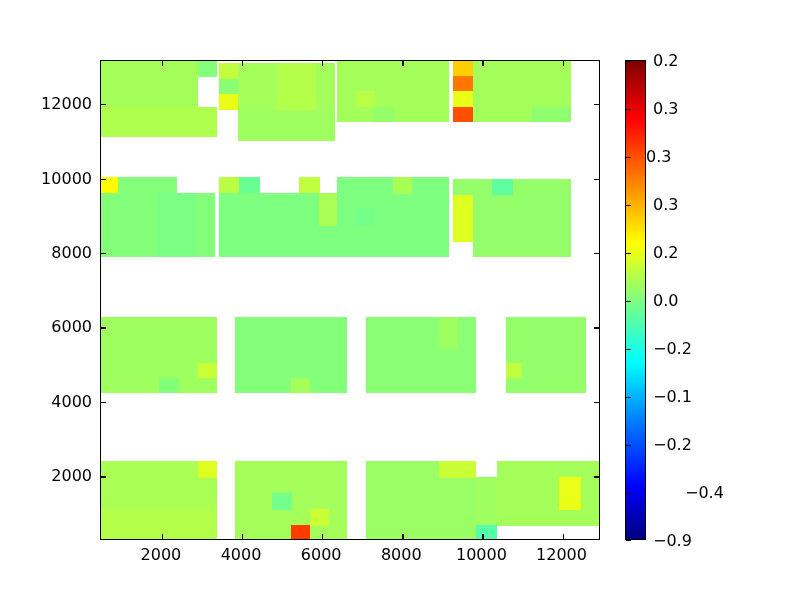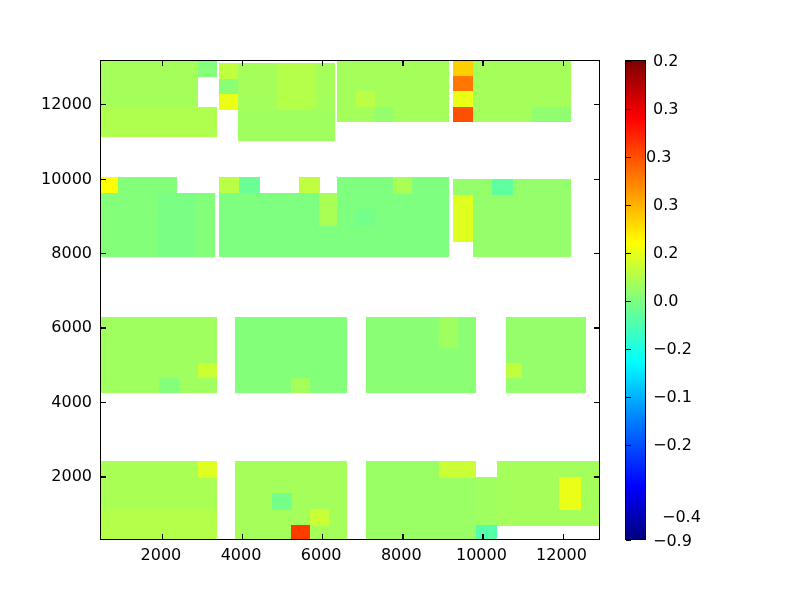--- a/index.html
+++ b/index.html
@@ -191,21 +191,21 @@
       <div class="cbtick" style="top: 288px;"></div>
       <div class="cbtick" style="top: 240px;"></div>
       <div class="cbtick" style="top: 192px;"></div>
       <div class="cbtick" style="top: 144px;"></div>
       <div class="cbtick" style="top: 96px;"></div>
       <div class="cbtick" style="top: 48px;"></div>
       <div class="cbtick" style="top: 0px;"></div>
     </div>
   <div id="cbarlabels">
       <div class="cblab" style="left: 653px; top: 540px;">−0.9</div>
-      <div class="cblab" style="left: 662px; top: 492px; margin-top: 24px;">−0.4</div>
+      <div class="cblab" style="left: 685px; top: 492px;">−0.4</div>
       <div class="cblab" style="left: 653px; top: 444px;">−0.2</div>
       <div class="cblab" style="left: 653px; top: 396px;">−0.1</div>
       <div class="cblab" style="left: 653px; top: 348px;">−0.2</div>
       <div class="cblab" style="left: 653px; top: 300px;">0.0</div>
       <div class="cblab" style="left: 653px; top: 252px;">0.2</div>
       <div class="cblab" style="left: 653px; top: 204px;">0.3</div>
       <div class="cblab" style="left: 646px; top: 156px;">0.3</div>
       <div class="cblab" style="left: 653px; top: 108px;">0.3</div>
       <div class="cblab" style="left: 653px; top: 60px;">0.2</div>
     </div>

